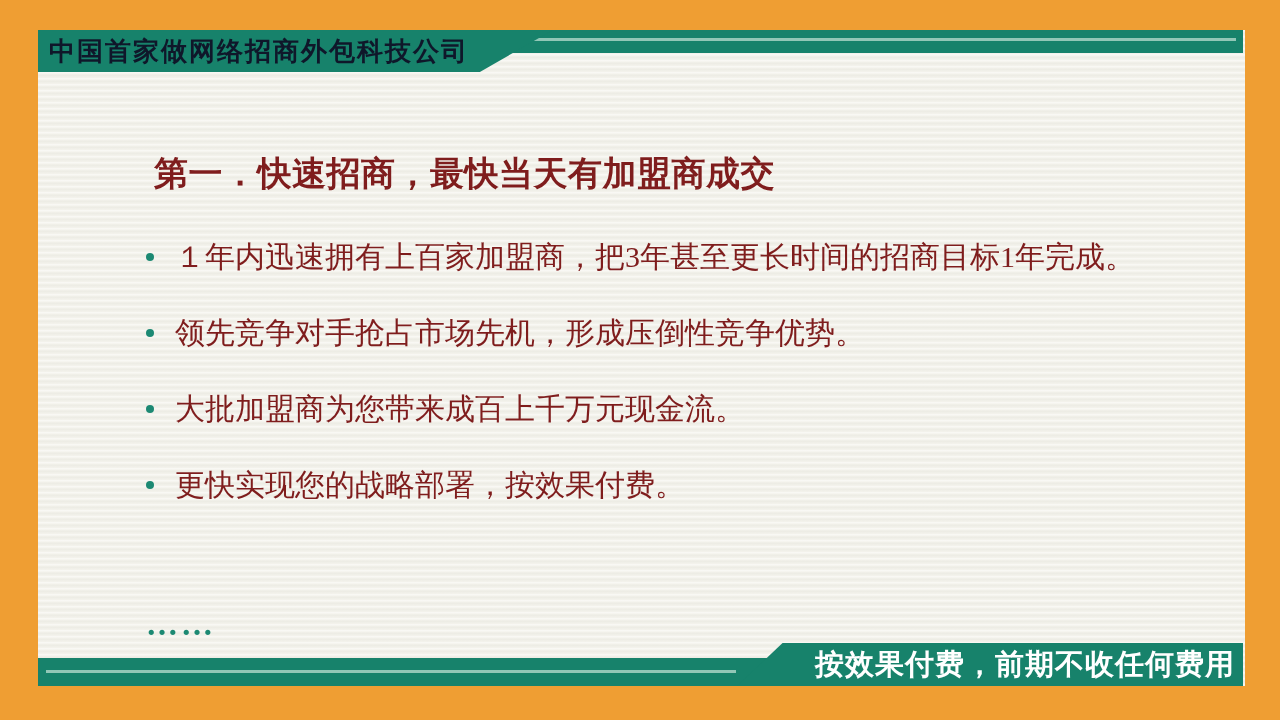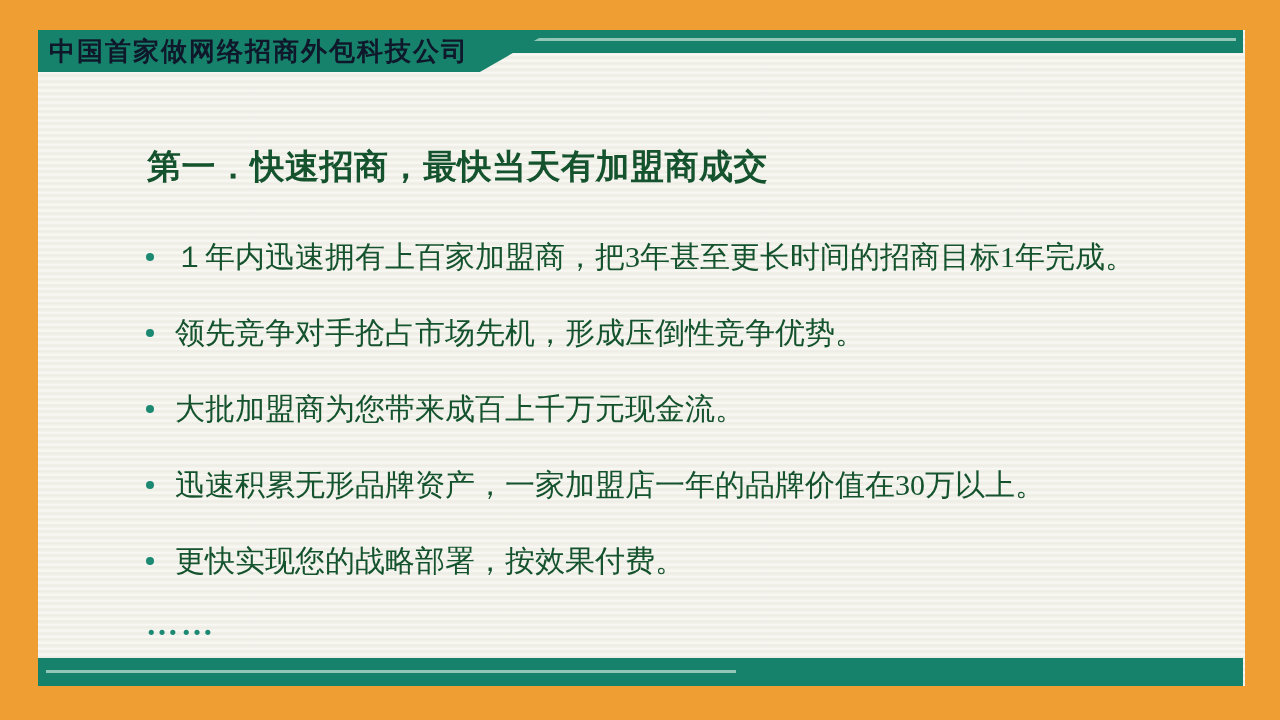--- a/index.html
+++ b/index.html
@@ -64,44 +64,44 @@
     font-weight: bold;
     font-size: 26px;
     letter-spacing: 2px;
     white-space: nowrap;
   }
   
   .slide-title {
     position: absolute;
     left: 139px;
     top: 136px;
-    margin: 8px;
+    margin: 15px;
     font-size: 34px;
     font-weight: bold;
-    color: #14532d;
+    color: #7f1d1d;
     letter-spacing: 0.5px;
     white-space: nowrap;
   }
   .bullet-list {
     position: absolute;
     left: 146px;
     top: 240px;
     width: 1078px;
     margin: 0;
     padding: 0;
     list-style: none;
   }
   .bullet-item {
     display: flex;
     align-items: flex-start;
     margin-bottom: 42px;
     font-family: "Liberation Serif", "DejaVu Serif", serif;
     font-size: 30px;
     line-height: 34px;
-    color: #14532d;
+    color: #7f1d1d;
     white-space: nowrap;
   }
   .bullet-dot {
     flex: 0 0 auto;
     width: 8px;
     height: 8px;
     border-radius: 50%;
     background: #1C8973;
     margin: 13px 21px 0 0;
   }
@@ -178,26 +178,25 @@
     <li class="bullet-item">
       <span class="bullet-dot"></span>
       <span>领先竞争对手抢占市场先机，形成压倒性竞争优势。</span>
     </li>
     <li class="bullet-item">
       <span class="bullet-dot"></span>
       <span>大批加盟商为您带来成百上千万元现金流。</span>
     </li>
     <li class="bullet-item">
       <span class="bullet-dot"></span>
-      <span>迅速积累无形品牌资产，一家加盟店一年的品牌价值在30万以上。</span>
-    </li>
-    <li class="bullet-item">
-      <span class="bullet-dot"></span>
       <span>更快实现您的战略部署，按效果付费。</span>
     </li>
   </ul>
 
   <div class="ellipsis">……</div>
 
   <div class="footer-thin"></div>
   <div class="footer-highlight"></div>
+  <div class="footer-tall">
+    <span class="footer-text">按效果付费，前期不收任何费用</span>
+  </div>
 
 </div>
 
 </body></html>

